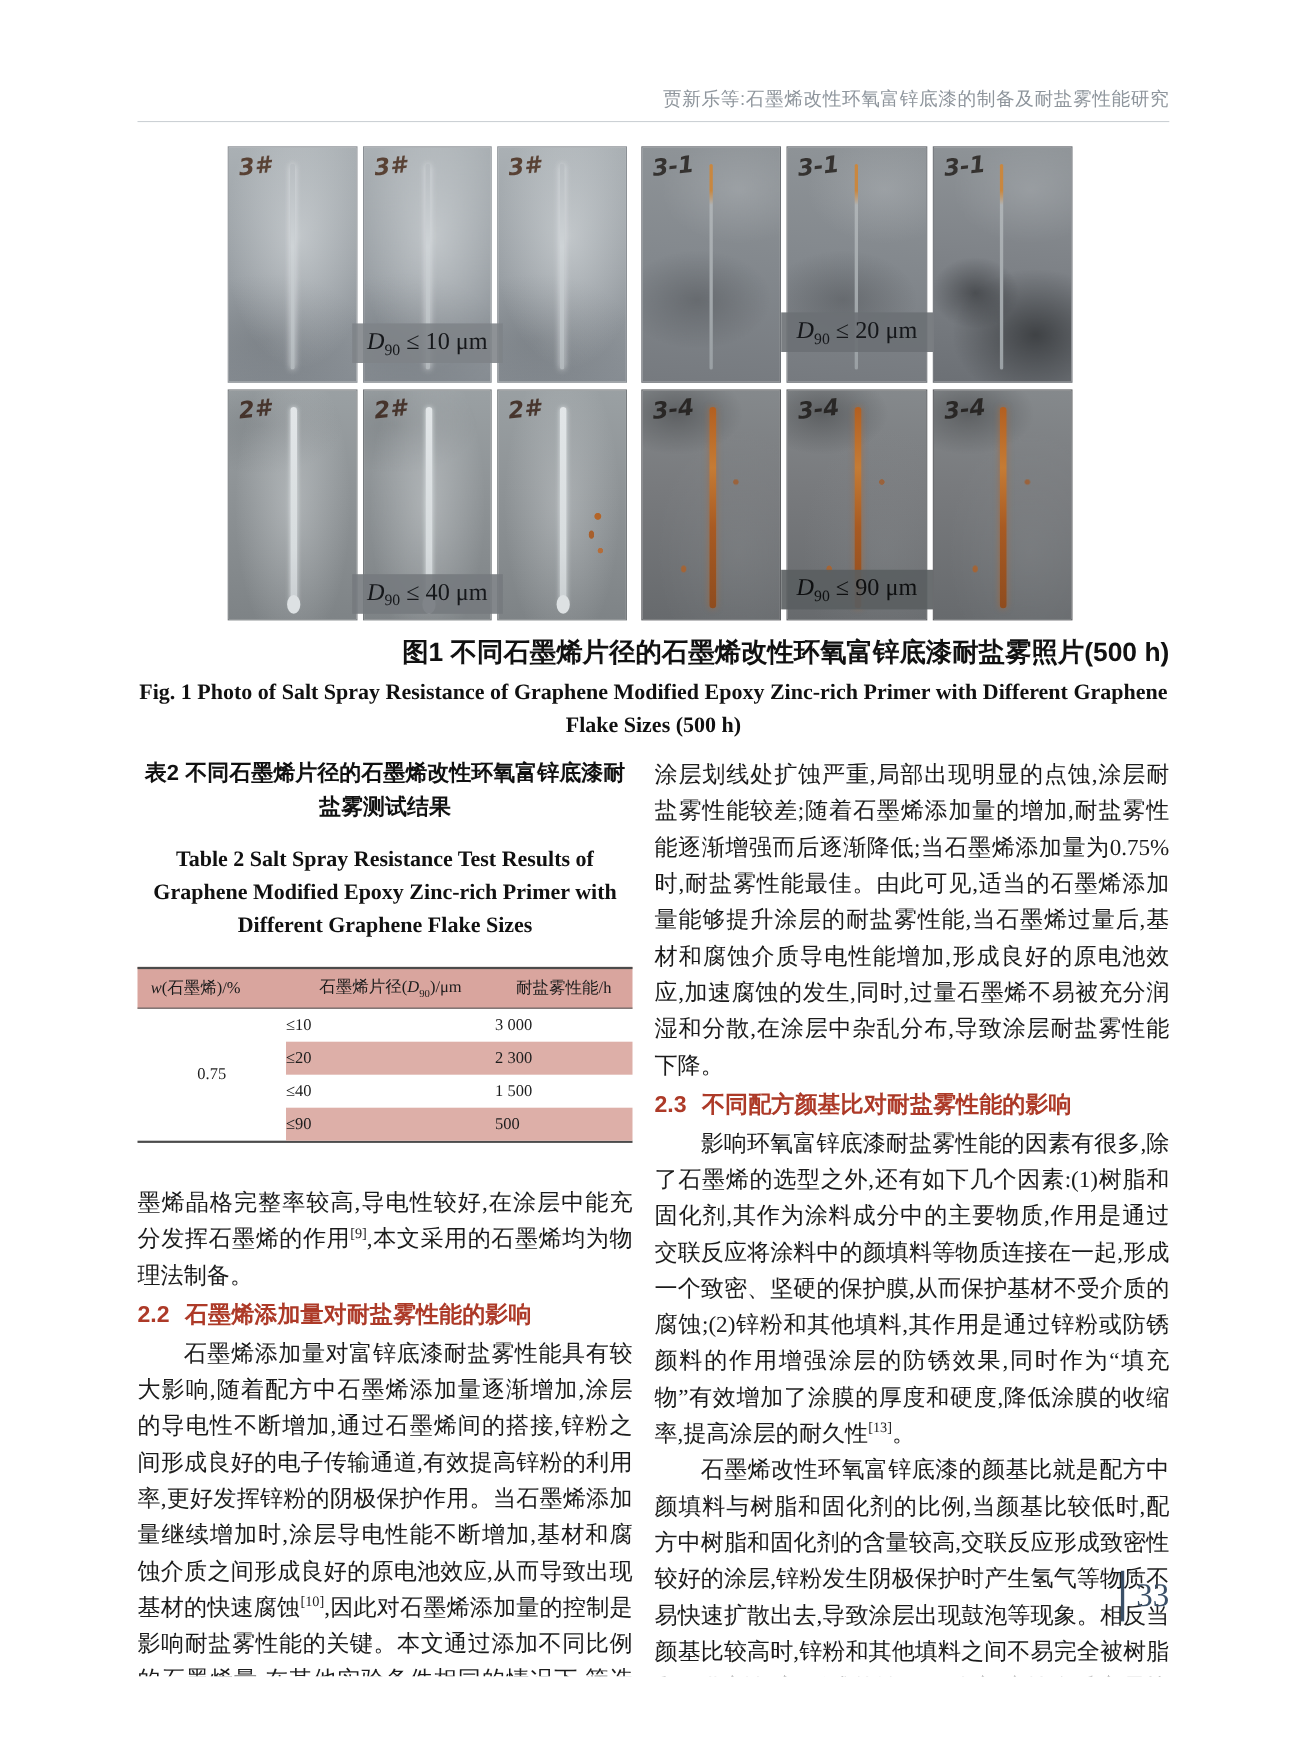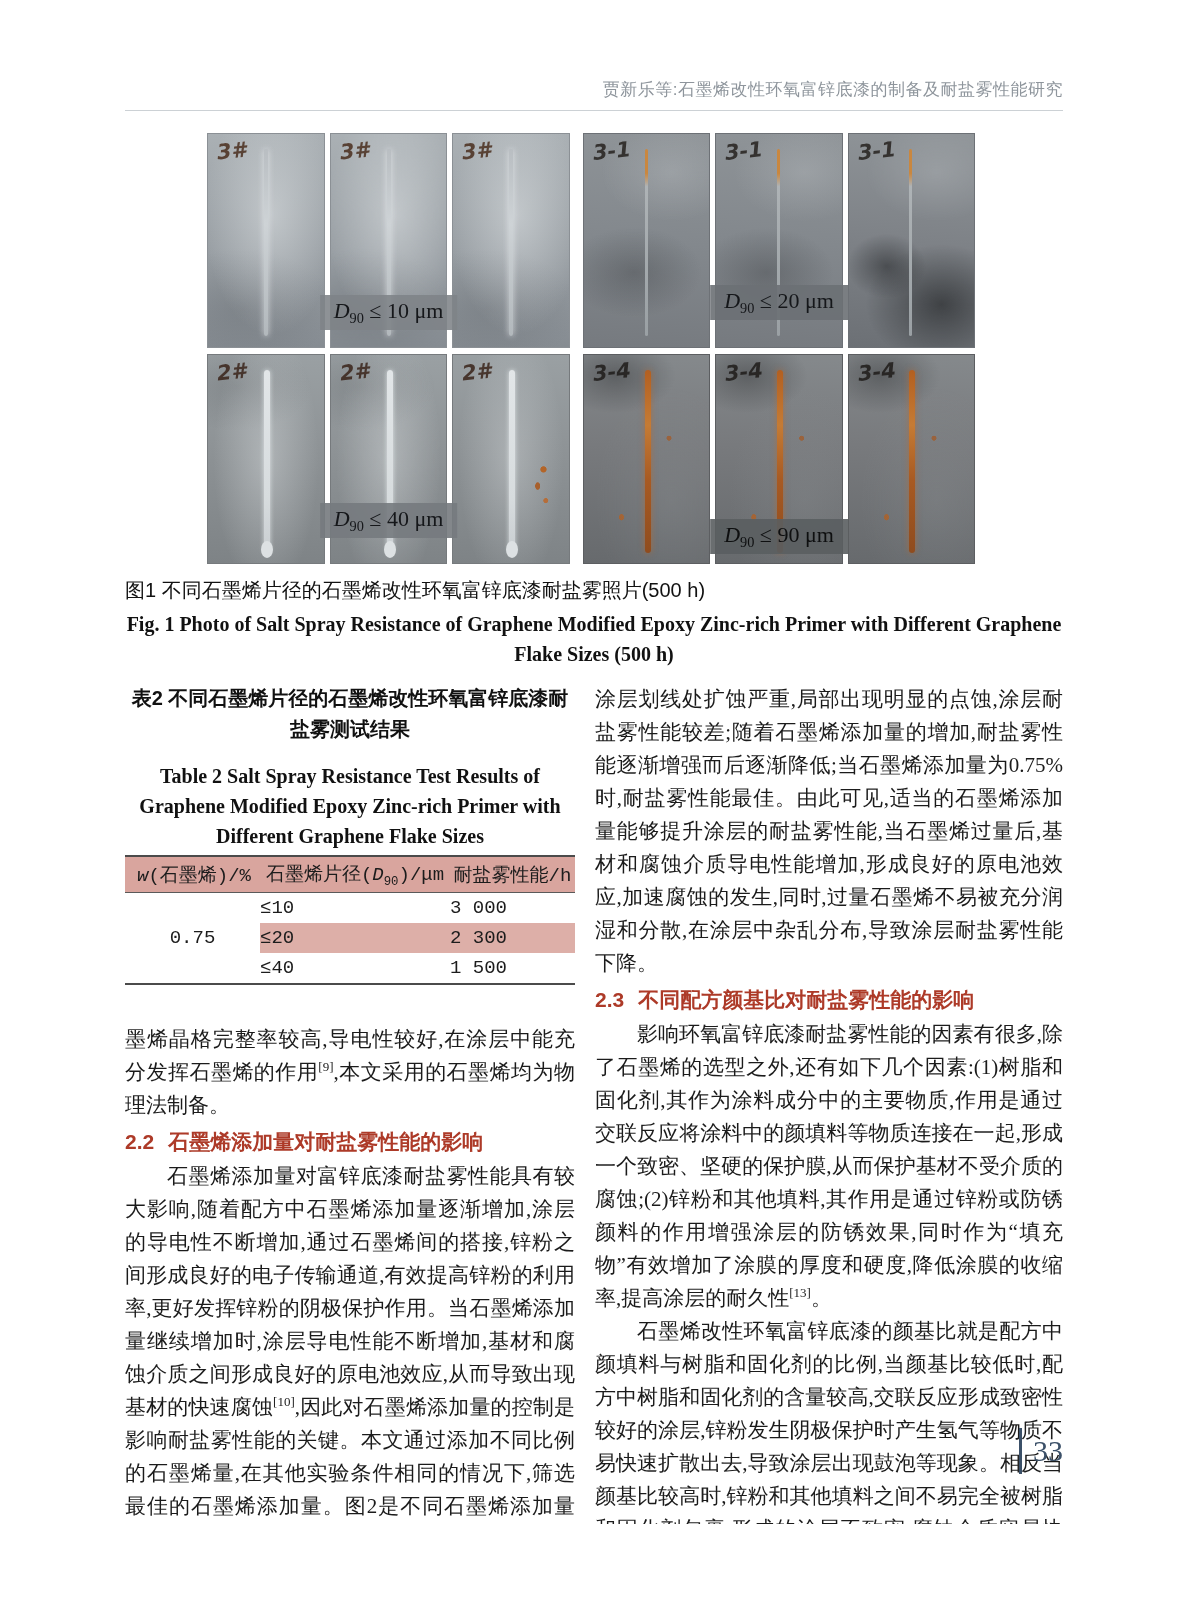--- a/index.html
+++ b/index.html
@@ -63,51 +63,51 @@
     radial-gradient(5px 5px at 78% 55%,rgba(182,95,28,.9) 55%,transparent 70%),
     radial-gradient(4px 6px at 73% 63%,rgba(170,85,25,.85) 55%,transparent 70%),
     radial-gradient(4px 4px at 80% 70%,rgba(190,100,35,.8) 55%,transparent 70%),
     radial-gradient(70px 180px ellipse at 50% 50%,rgba(226,230,232,.35),transparent 75%),
     linear-gradient(182deg,#9aa0a3,#8e9396 45%,#7e8386);}
   .photo-40 .scribe{width:6px;border-radius:3px;background:linear-gradient(#e2e6e8,#d7dcde 70%,#c9ced1);
     box-shadow:0 0 5px rgba(235,240,242,.8);}
   .photo-40 .scribe::after{content:"";position:absolute;bottom:-5px;left:-3px;width:12px;height:17px;
     background:#dde1e3;border-radius:50%;}
   .photo-40 .mark{color:#3a241a;}
-  .photo-40 .plabel{bottom:26px;background:rgba(118,122,126,.9);}
+  .photo-40 .plabel{bottom:6px;background:rgba(118,122,126,.9);}
   
   .photo-90 .panel{border:1px solid #5c5e61;background:
     radial-gradient(80px 50px ellipse at 25% 10%,rgba(58,60,62,.5),transparent 75%),
     radial-gradient(100px 150px ellipse at 70% 70%,rgba(150,155,158,.22),transparent 75%),
     radial-gradient(4px 5px at 30% 78%,rgba(178,92,28,.8) 55%,transparent 70%),
     radial-gradient(4px 4px at 68% 40%,rgba(165,82,24,.75) 55%,transparent 70%),
     linear-gradient(184deg,#85898c,#787a7d 45%,#676a6d);}
   .photo-90 .scribe{width:6px;border-radius:3px;background:
     linear-gradient(#b35f20,#c57b34 30%,#a85a22 60%,#8f4c1e);box-shadow:0 0 6px rgba(185,105,45,.65);}
   .photo-90 .mark{color:#1f1c1a;}
   .photo-90 .plabel{bottom:10px;background:rgba(90,94,97,.9);color:#0e0f10;}
   
-  .caption-cn{margin-top:11px;text-align:left;font-family:"Liberation Sans","DejaVu Sans",sans-serif;
-    font-weight:400;font-size:20px;color:#111;}
+  .caption-cn{margin-top:11px;text-align:right;font-family:"Liberation Sans","DejaVu Sans",sans-serif;
+    font-weight:700;font-size:24px;color:#111;}
   .caption-en{margin-top:5px;text-align:center;font-weight:700;font-size:20px;line-height:30px;color:#111;}
   
   .columns{margin-top:14px;display:flex;gap:20px;}
   .col-left{width:450px;}
   .col-right{width:468px;}
   .para{font-size:21px;line-height:33px;text-align:justify;color:#1b1b1b;}
   .para.indent{text-indent:42px;}
   .para sup{font-size:13px;line-height:0;}
   .sec-heading{margin:3px 0 2px;font-family:"Liberation Sans","DejaVu Sans",sans-serif;
     font-weight:700;font-size:21px;line-height:33px;color:var(--accent-red);}
   .sec-heading .sec-no{margin-right:14px;}
   
   .t2-title-cn{text-align:center;font-family:"Liberation Sans","DejaVu Sans",sans-serif;
     font-weight:700;font-size:20px;line-height:31px;color:#111;}
   .t2-title-en{margin-top:16px;text-align:center;font-weight:700;font-size:20px;line-height:30px;color:#111;}
-  .t2{margin-top:4px;font-size:19px;font-family:Liberation Mono, monospace;}
+  .t2{margin-top:23px;font-size:15px;}
   .t2-head{display:grid;grid-template-columns:135px 190px 125px;align-items:center;
     background:var(--table-header-bg);border-top:2px solid #4b4b4b;border-bottom:1px solid #5a5a5a;
     height:38px;}
   .t2-head .hc1{padding-left:12px;text-align:left;}
   .t2-head .hc2,.t2-head .hc3{text-align:center;}
   sub{font-size:.65em;}
   .t2-body{display:grid;grid-template-columns:135px 1fr;border-bottom:2px solid #4b4b4b;}
   .t2-w{grid-row:1 / span 4;display:flex;align-items:center;justify-content:center;}
   .t2-rows{grid-column:2;}
   .t2-row{display:grid;grid-template-columns:190px 125px;height:30px;align-items:center;text-align:left;}
@@ -222,20 +222,24 @@
                 <span>3 000</span>
               </div>
               <div class="t2-row stripe">
                 <span>≤20</span>
                 <span>2 300</span>
               </div>
               <div class="t2-row">
                 <span>≤40</span>
                 <span>1 500</span>
               </div>
+              <div class="t2-row stripe">
+                <span>≤90</span>
+                <span>500</span>
+              </div>
             </div>
           </div>
         </div>
 
         <p class="para first-para" style="margin-top:38px"><span>墨烯晶格完整率较高,导电性较好,在涂层中能充分发挥石墨烯的作用</span><sup>[9]</sup><span>,本文采用的石墨烯均为物理法制备。</span></p>
 
         <div class="sec-heading">
           <span class="sec-no">2.2</span><span>石墨烯添加量对耐盐雾性能的影响</span>
         </div>
 

